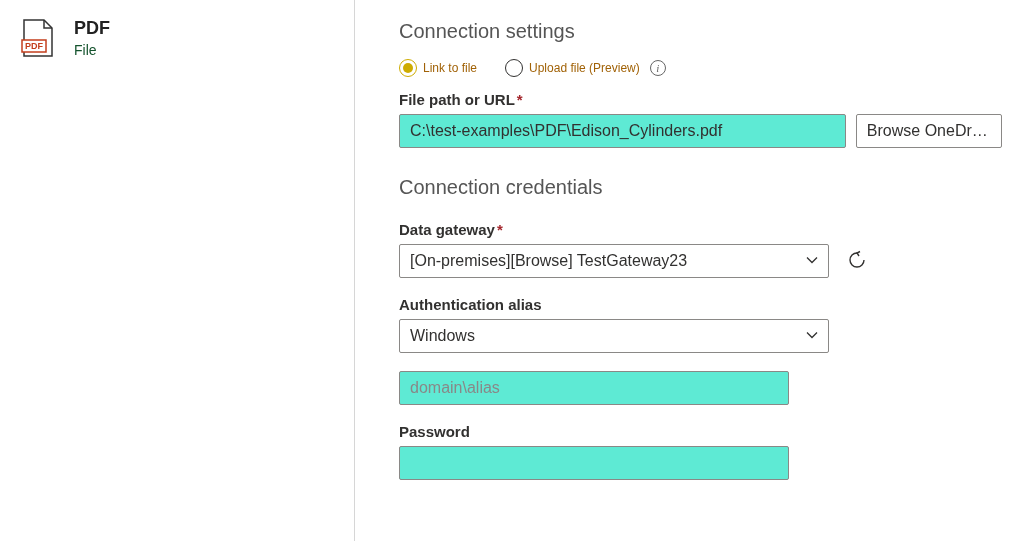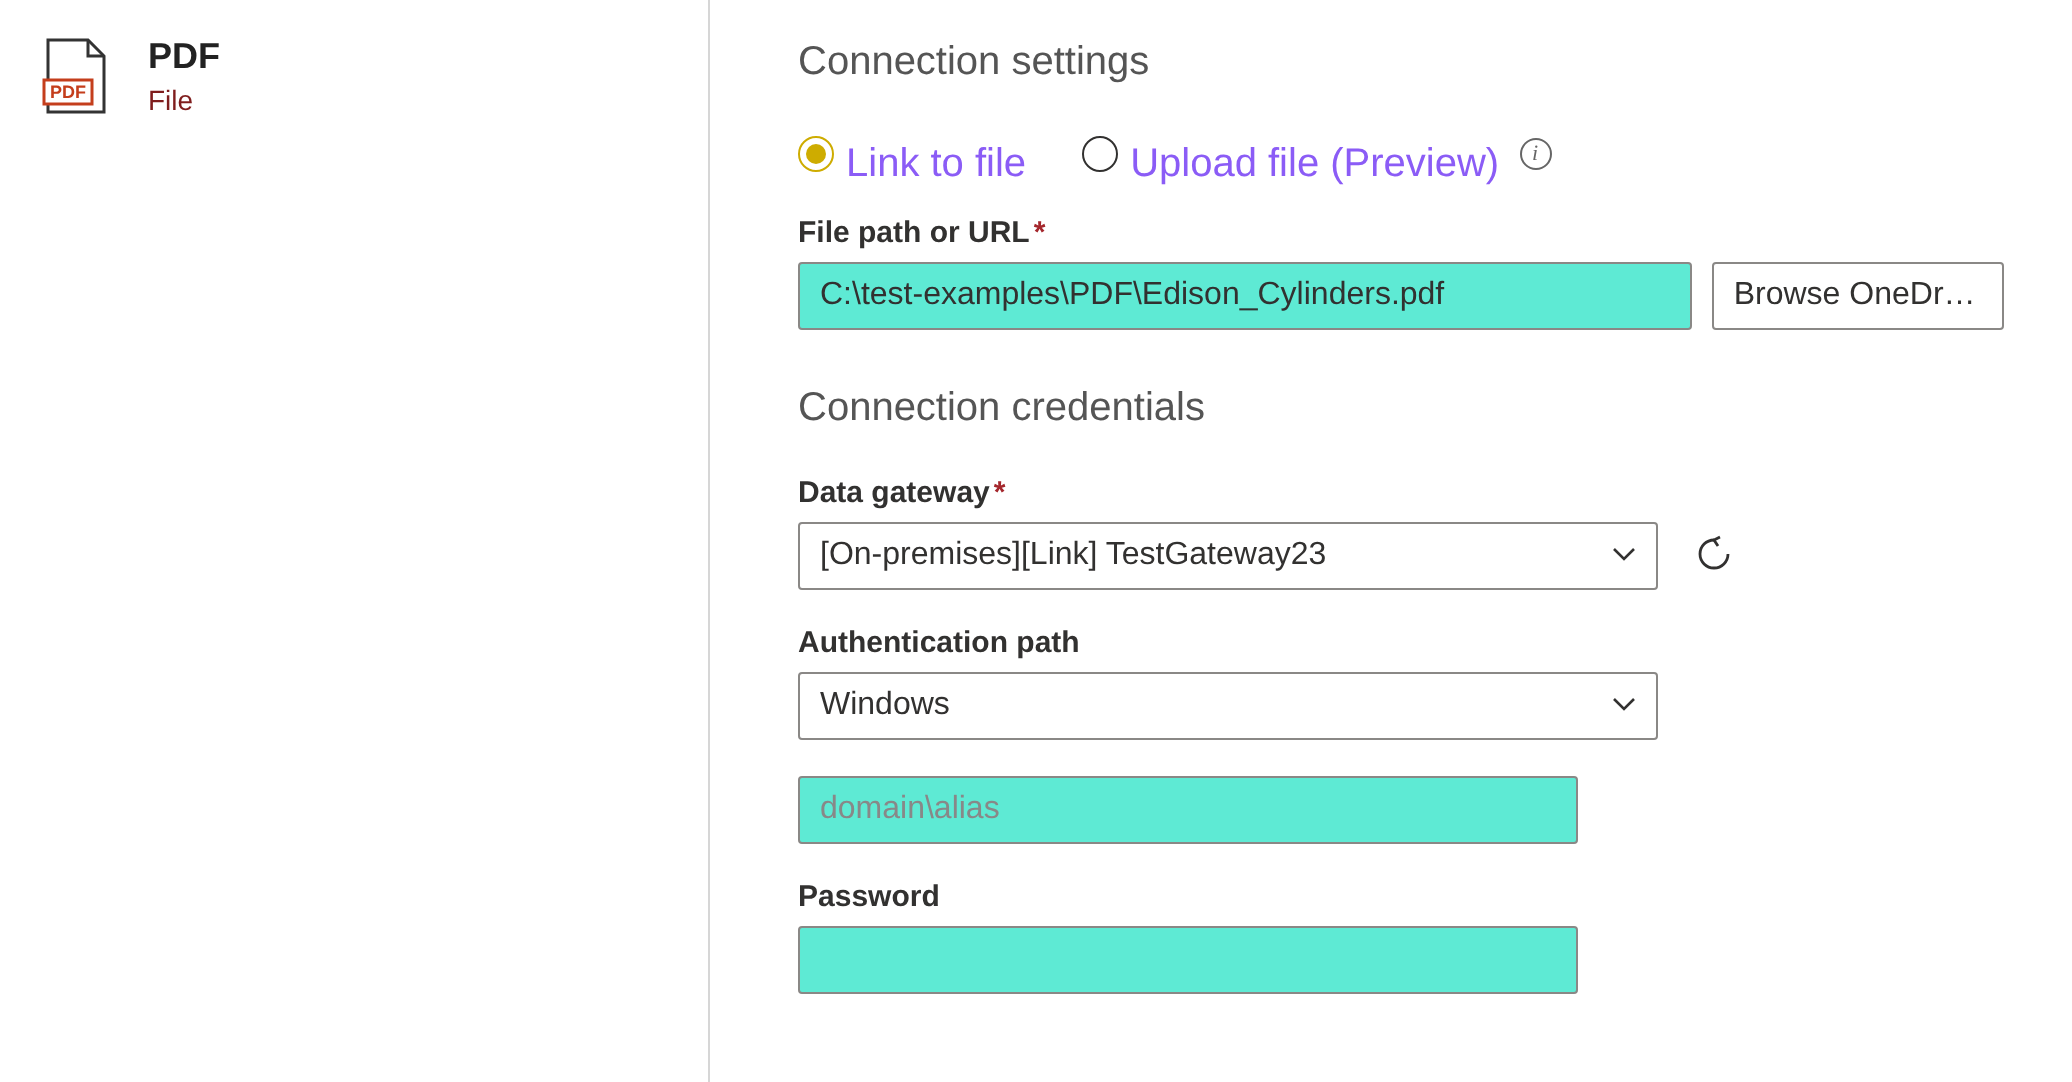--- a/index.html
+++ b/index.html
@@ -30,21 +30,21 @@
     flex-shrink: 0;
   }
   .connector-title {
     font-size: 18px;
     font-weight: 600;
     color: #222;
     line-height: 1.2;
   }
   .connector-sub {
     font-size: 14px;
-    color: #7f1d1d;
+    color: #14532d;
     margin-top: 2px;
   }
   .right-panel {
     flex: 1;
     padding: 20px 34px 20px 44px;
     overflow-y: auto;
   }
   .section-title {
     font-size: 20px;
     font-weight: 400;
@@ -76,23 +76,22 @@
   .radio-outer.selected {
     border-color: #ceac00;
   }
   .radio-inner {
     width: 10px;
     height: 10px;
     border-radius: 50%;
     background: #ceac00;
   }
   .radio-label {
-    font-size: 20px;
-    color: #8b5cf6;
-    margin-top: 12px;
+    font-size: 12px;
+    color: #a16207;
   }
   .info-icon {
     width: 16px;
     height: 16px;
     border: 1px solid #666;
     border-radius: 50%;
     display: inline-flex;
     align-items: center;
     justify-content: center;
     font-size: 11px;
@@ -243,21 +242,21 @@
     </div>
 
     <div class="section-title second">Connection credentials</div>
 
     <label class="field-label">
       <span>Data gateway</span><span class="required">*</span>
     </label>
     <div class="field-row-gateway">
       <div class="select-wrap">
         <div class="select-box gateway-select">
-          <span>[On-premises][Link] TestGateway23</span>
+          <span>[On-premises][Browse] TestGateway23</span>
         </div>
         <span class="chevron">
           <svg width="14" height="14" viewBox="0 0 14 14">
               <path d="M2 5 l5 5 l5 -5" fill="none" stroke="#323130" stroke-width="1.3"></path>
             </svg>
         </span>
       </div>
       <button class="refresh-btn">
         <span>
           <svg width="20" height="20" viewBox="0 0 20 20">
@@ -266,21 +265,21 @@
             <path d="M16.5 6 l0.5 4 l-4 -0.5" fill="none" stroke="#323130" stroke-width="1.4" transform="rotate(170 17 10)" style="display:none"></path>
             <polyline points="6,3 10,3 10,7" fill="none" stroke="#323130" stroke-width="1.4" transform="rotate(-10 10 3)" style="display:none"></polyline>
             <polyline points="13,1 10,3 12.2,6" fill="none" stroke="#323130" stroke-width="1.4" style="display:none"></polyline>
             <polyline points="7,1.5 10,3 8,6" fill="none" stroke="#323130" stroke-width="1.4" transform="scale(-1,1) translate(-20,0)"></polyline>
           </svg>
         </span>
       </button>
     </div>
 
     <div class="field-block">
-      <label class="field-label">Authentication path</label>
+      <label class="field-label">Authentication alias</label>
       <div class="select-wrap">
         <div class="select-box auth-select">
           <span>Windows</span>
         </div>
         <span class="chevron">
           <svg width="14" height="14" viewBox="0 0 14 14">
               <path d="M2 5 l5 5 l5 -5" fill="none" stroke="#323130" stroke-width="1.3"></path>
             </svg>
         </span>
       </div>

